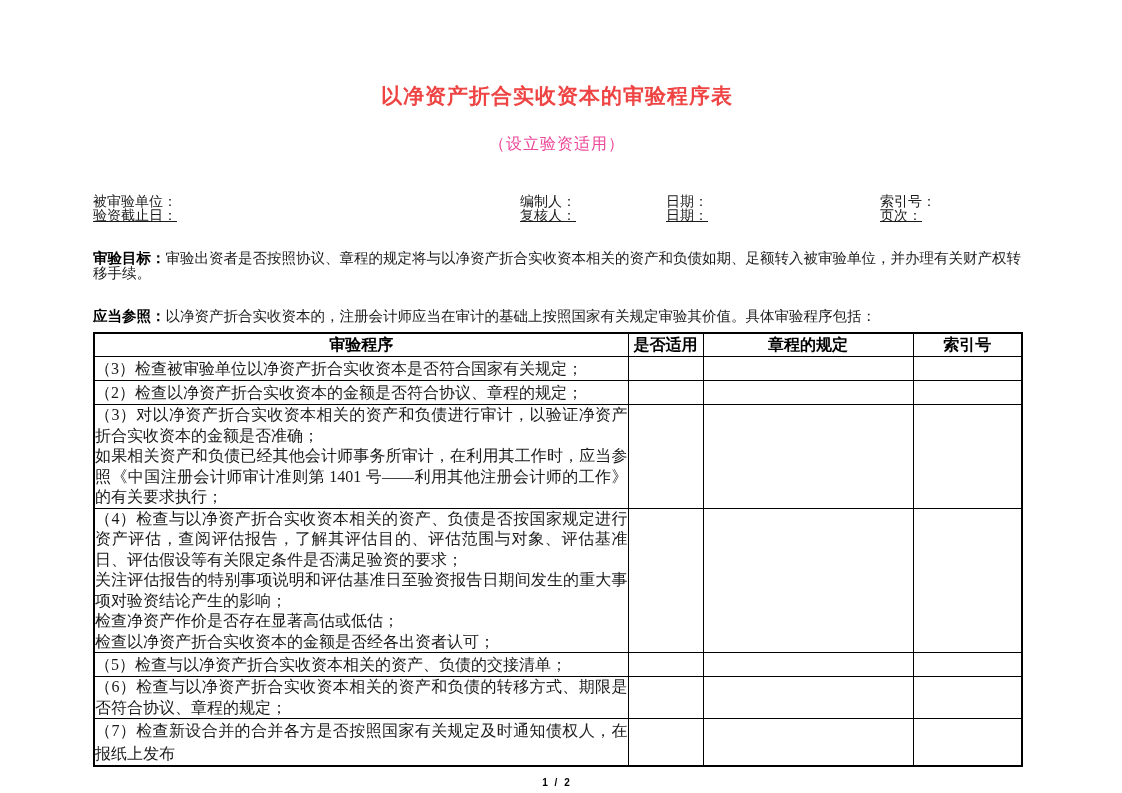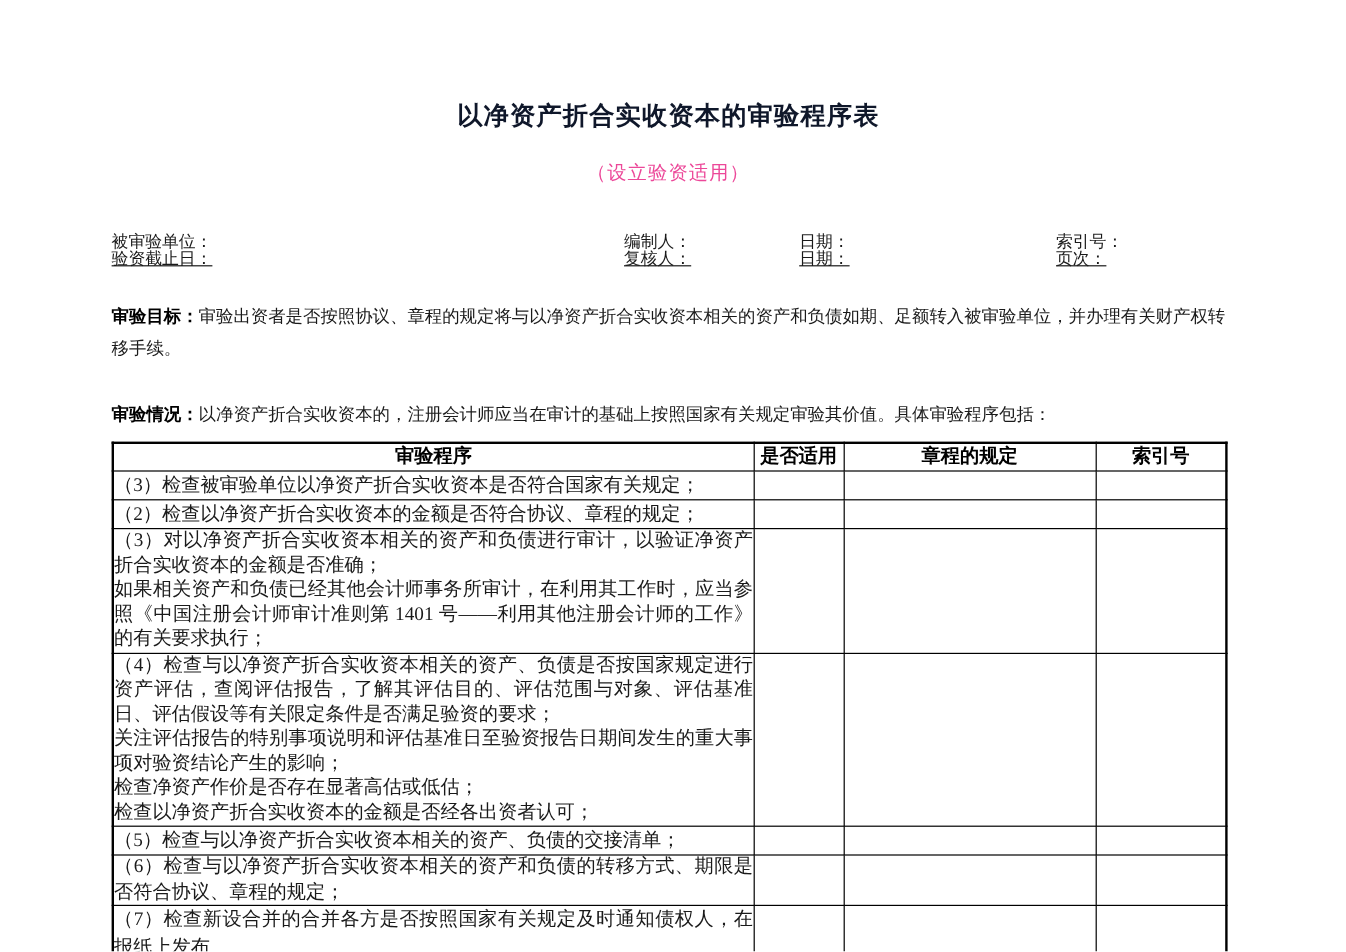--- a/index.html
+++ b/index.html
@@ -21,21 +21,21 @@
     left: 93px;
     top: 0;
     width: 928px;
   }
   .doc-title {
     margin: 0;
     padding-top: 82px;
     text-align: center;
     font-size: 21px;
     font-weight: bold;
-    color: #0f172a;
+    color: #ef4444;
     font-family: "Liberation Sans", sans-serif;
     letter-spacing: 1px;
   }
   .doc-subtitle {
     margin-top: 24px;
     text-align: center;
     font-size: 16px;
     color: #ec4899;
     letter-spacing: 1px;
   }
@@ -48,21 +48,21 @@
   .info-cell { position: absolute; white-space: nowrap; }
   .r1 { top: 16px; }
   .r2 { top: 30px; text-decoration: underline; }
   .c1 { left: 0; }
   .c2 { left: 427px; }
   .c3 { left: 573px; }
   .c4 { left: 787px; }
   .para {
     margin: 0;
     font-size: 14.5px;
-    line-height: 27px;
+    line-height: 15px;
     text-align: justify;
   }
   .para-objective { margin-top: 22px; }
   .para-procedure { margin-top: 28px; margin-bottom: 8px; }
   .para-label {
     font-weight: bold;
     color: #000000;
     font-family: "Liberation Sans", sans-serif;
   }
   table.proc-table {
@@ -123,21 +123,21 @@
       <span class="info-cell r1 c3">日期：</span>
       <span class="info-cell r1 c4">索引号：</span>
       <span class="info-cell r2 c1">验资截止日：</span>
       <span class="info-cell r2 c2">复核人：</span>
       <span class="info-cell r2 c3">日期：</span>
       <span class="info-cell r2 c4">页次：</span>
     </div>
 
     <p class="para para-objective"><span class="para-label">审验目标：</span><span>审验出资者是否按照协议、章程的规定将与以净资产折合实收资本相关的资产和负债如期、足额转入被审验单位，并办理有关财产权转移手续。</span></p>
 
-    <p class="para para-procedure"><span class="para-label">审验情况：</span><span>以净资产折合实收资本的，注册会计师应当在审计的基础上按照国家有关规定审验其价值。具体审验程序包括：</span></p>
+    <p class="para para-procedure"><span class="para-label">应当参照：</span><span>以净资产折合实收资本的，注册会计师应当在审计的基础上按照国家有关规定审验其价值。具体审验程序包括：</span></p>
 
     <table class="proc-table">
       <colgroup>
         <col style="width:534px">
         <col style="width:75px">
         <col style="width:210px">
         <col style="width:109px">
       </colgroup>
       <thead>
         <tr>

